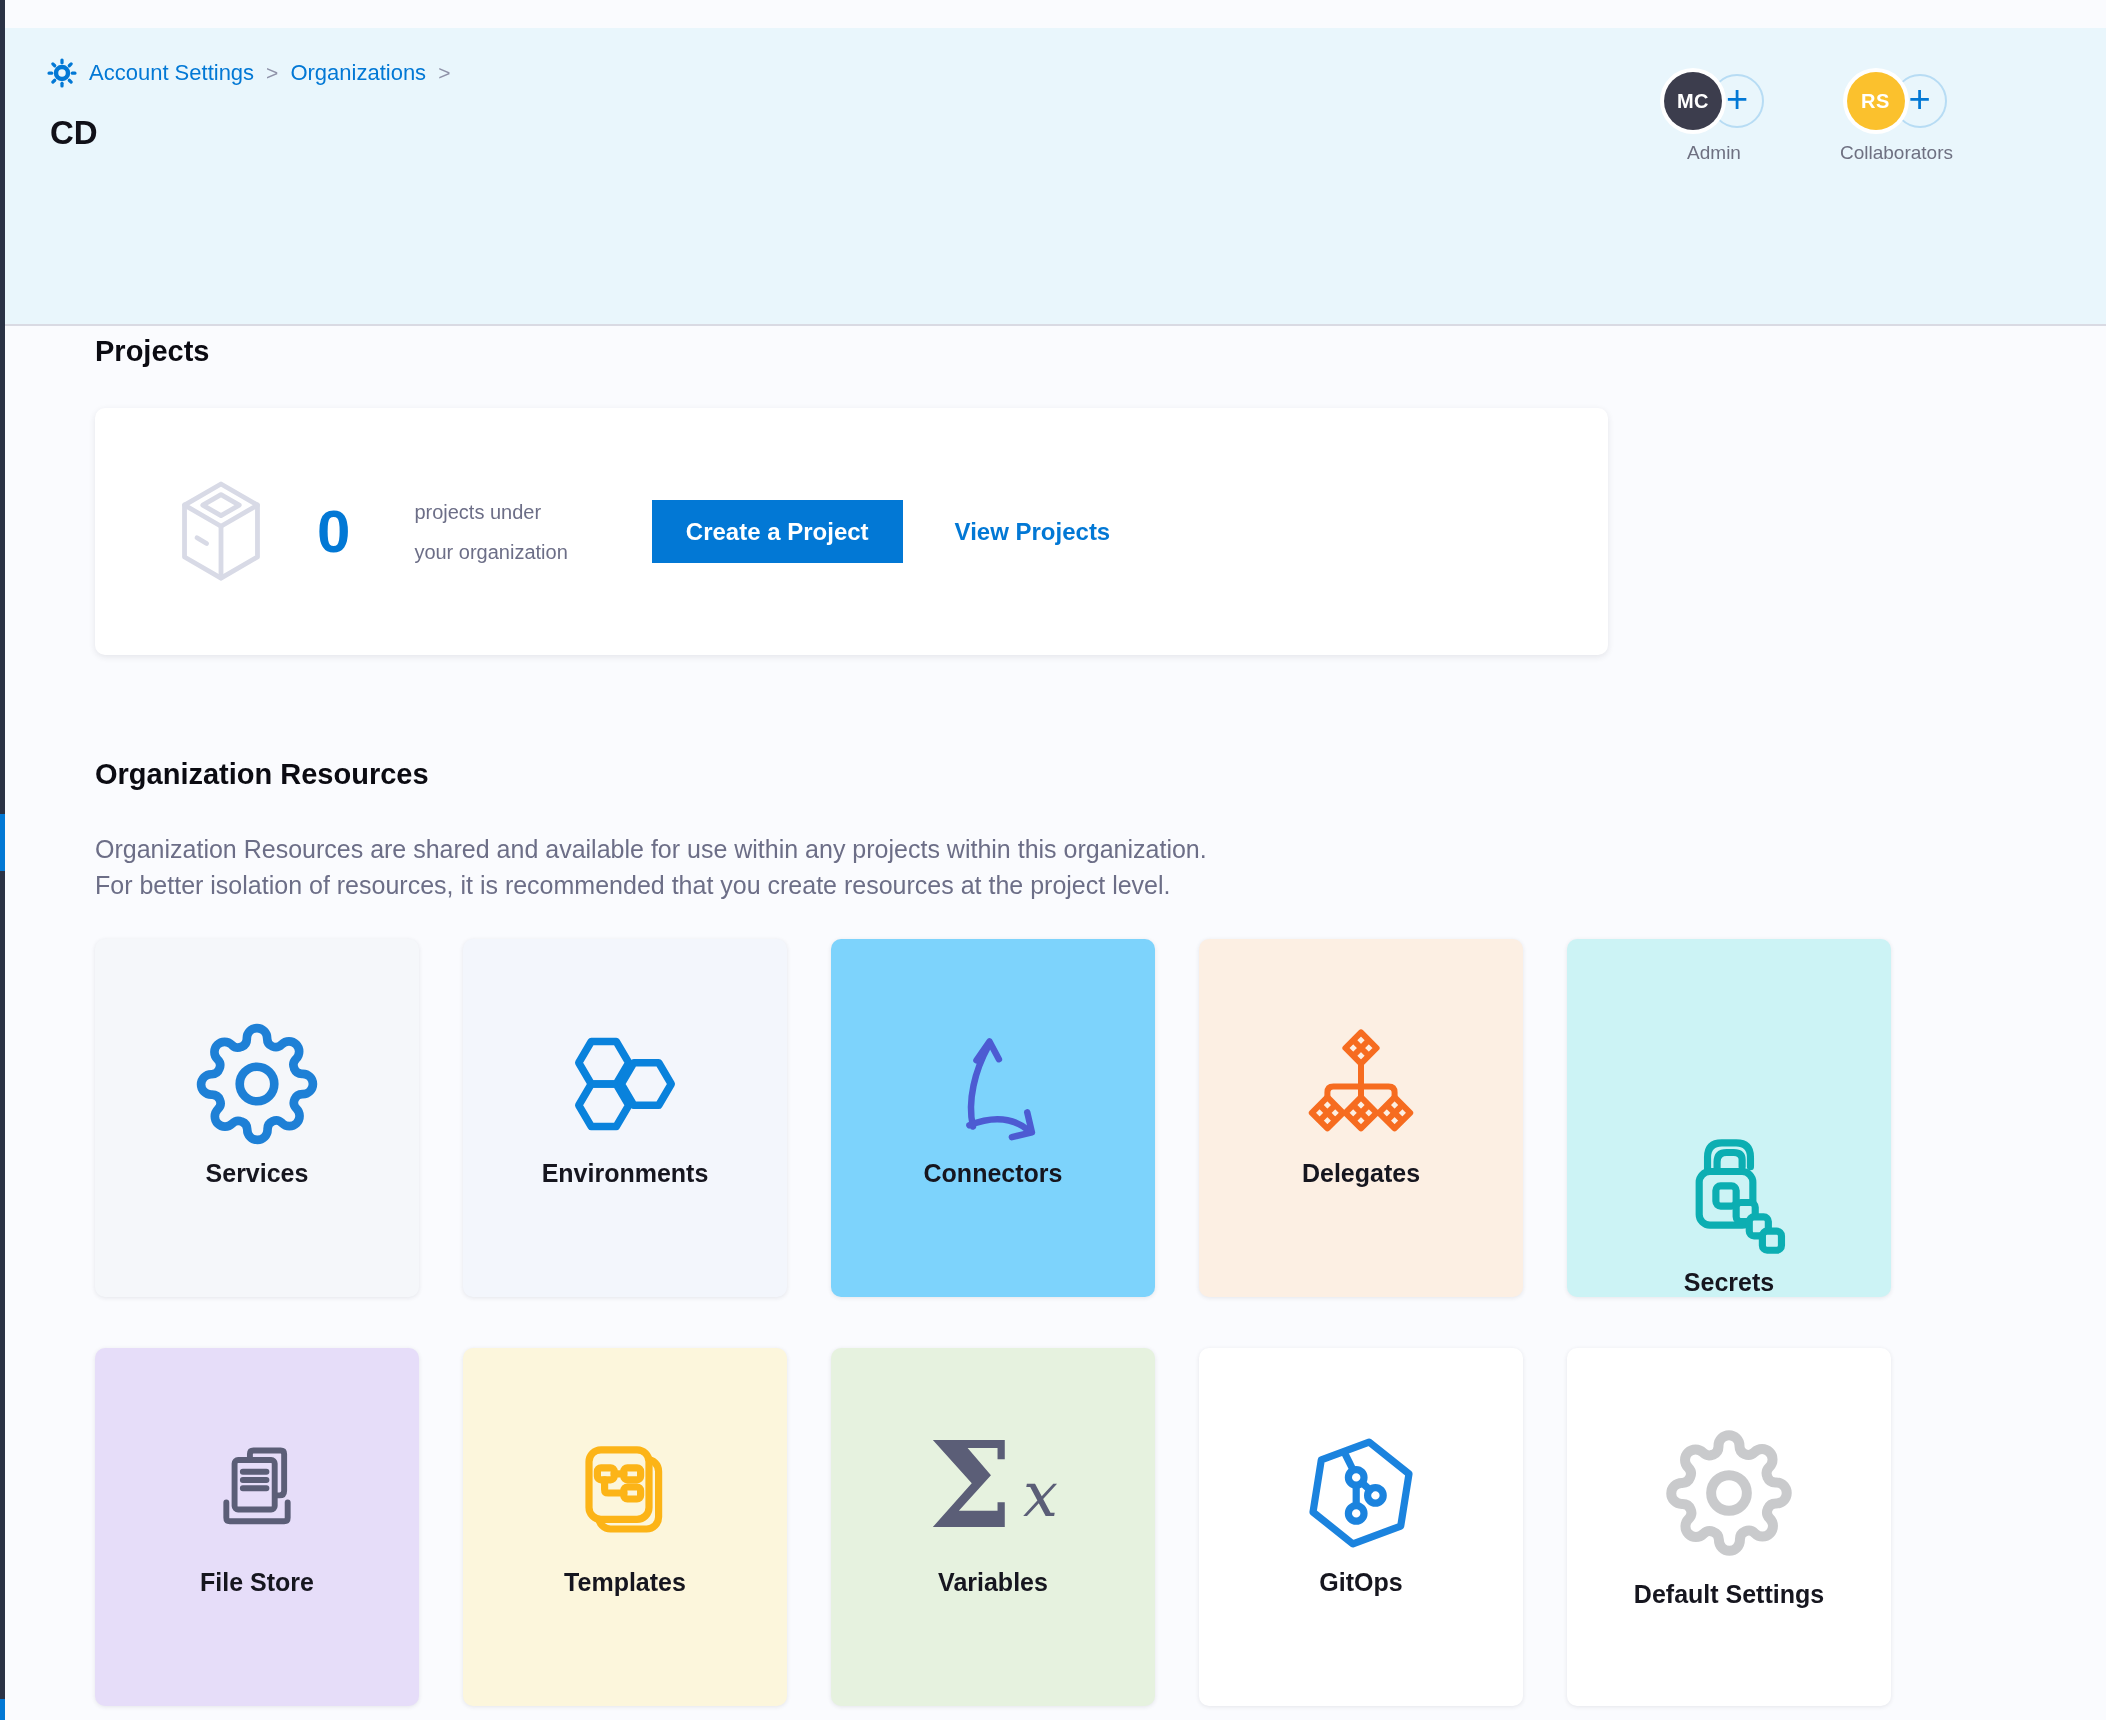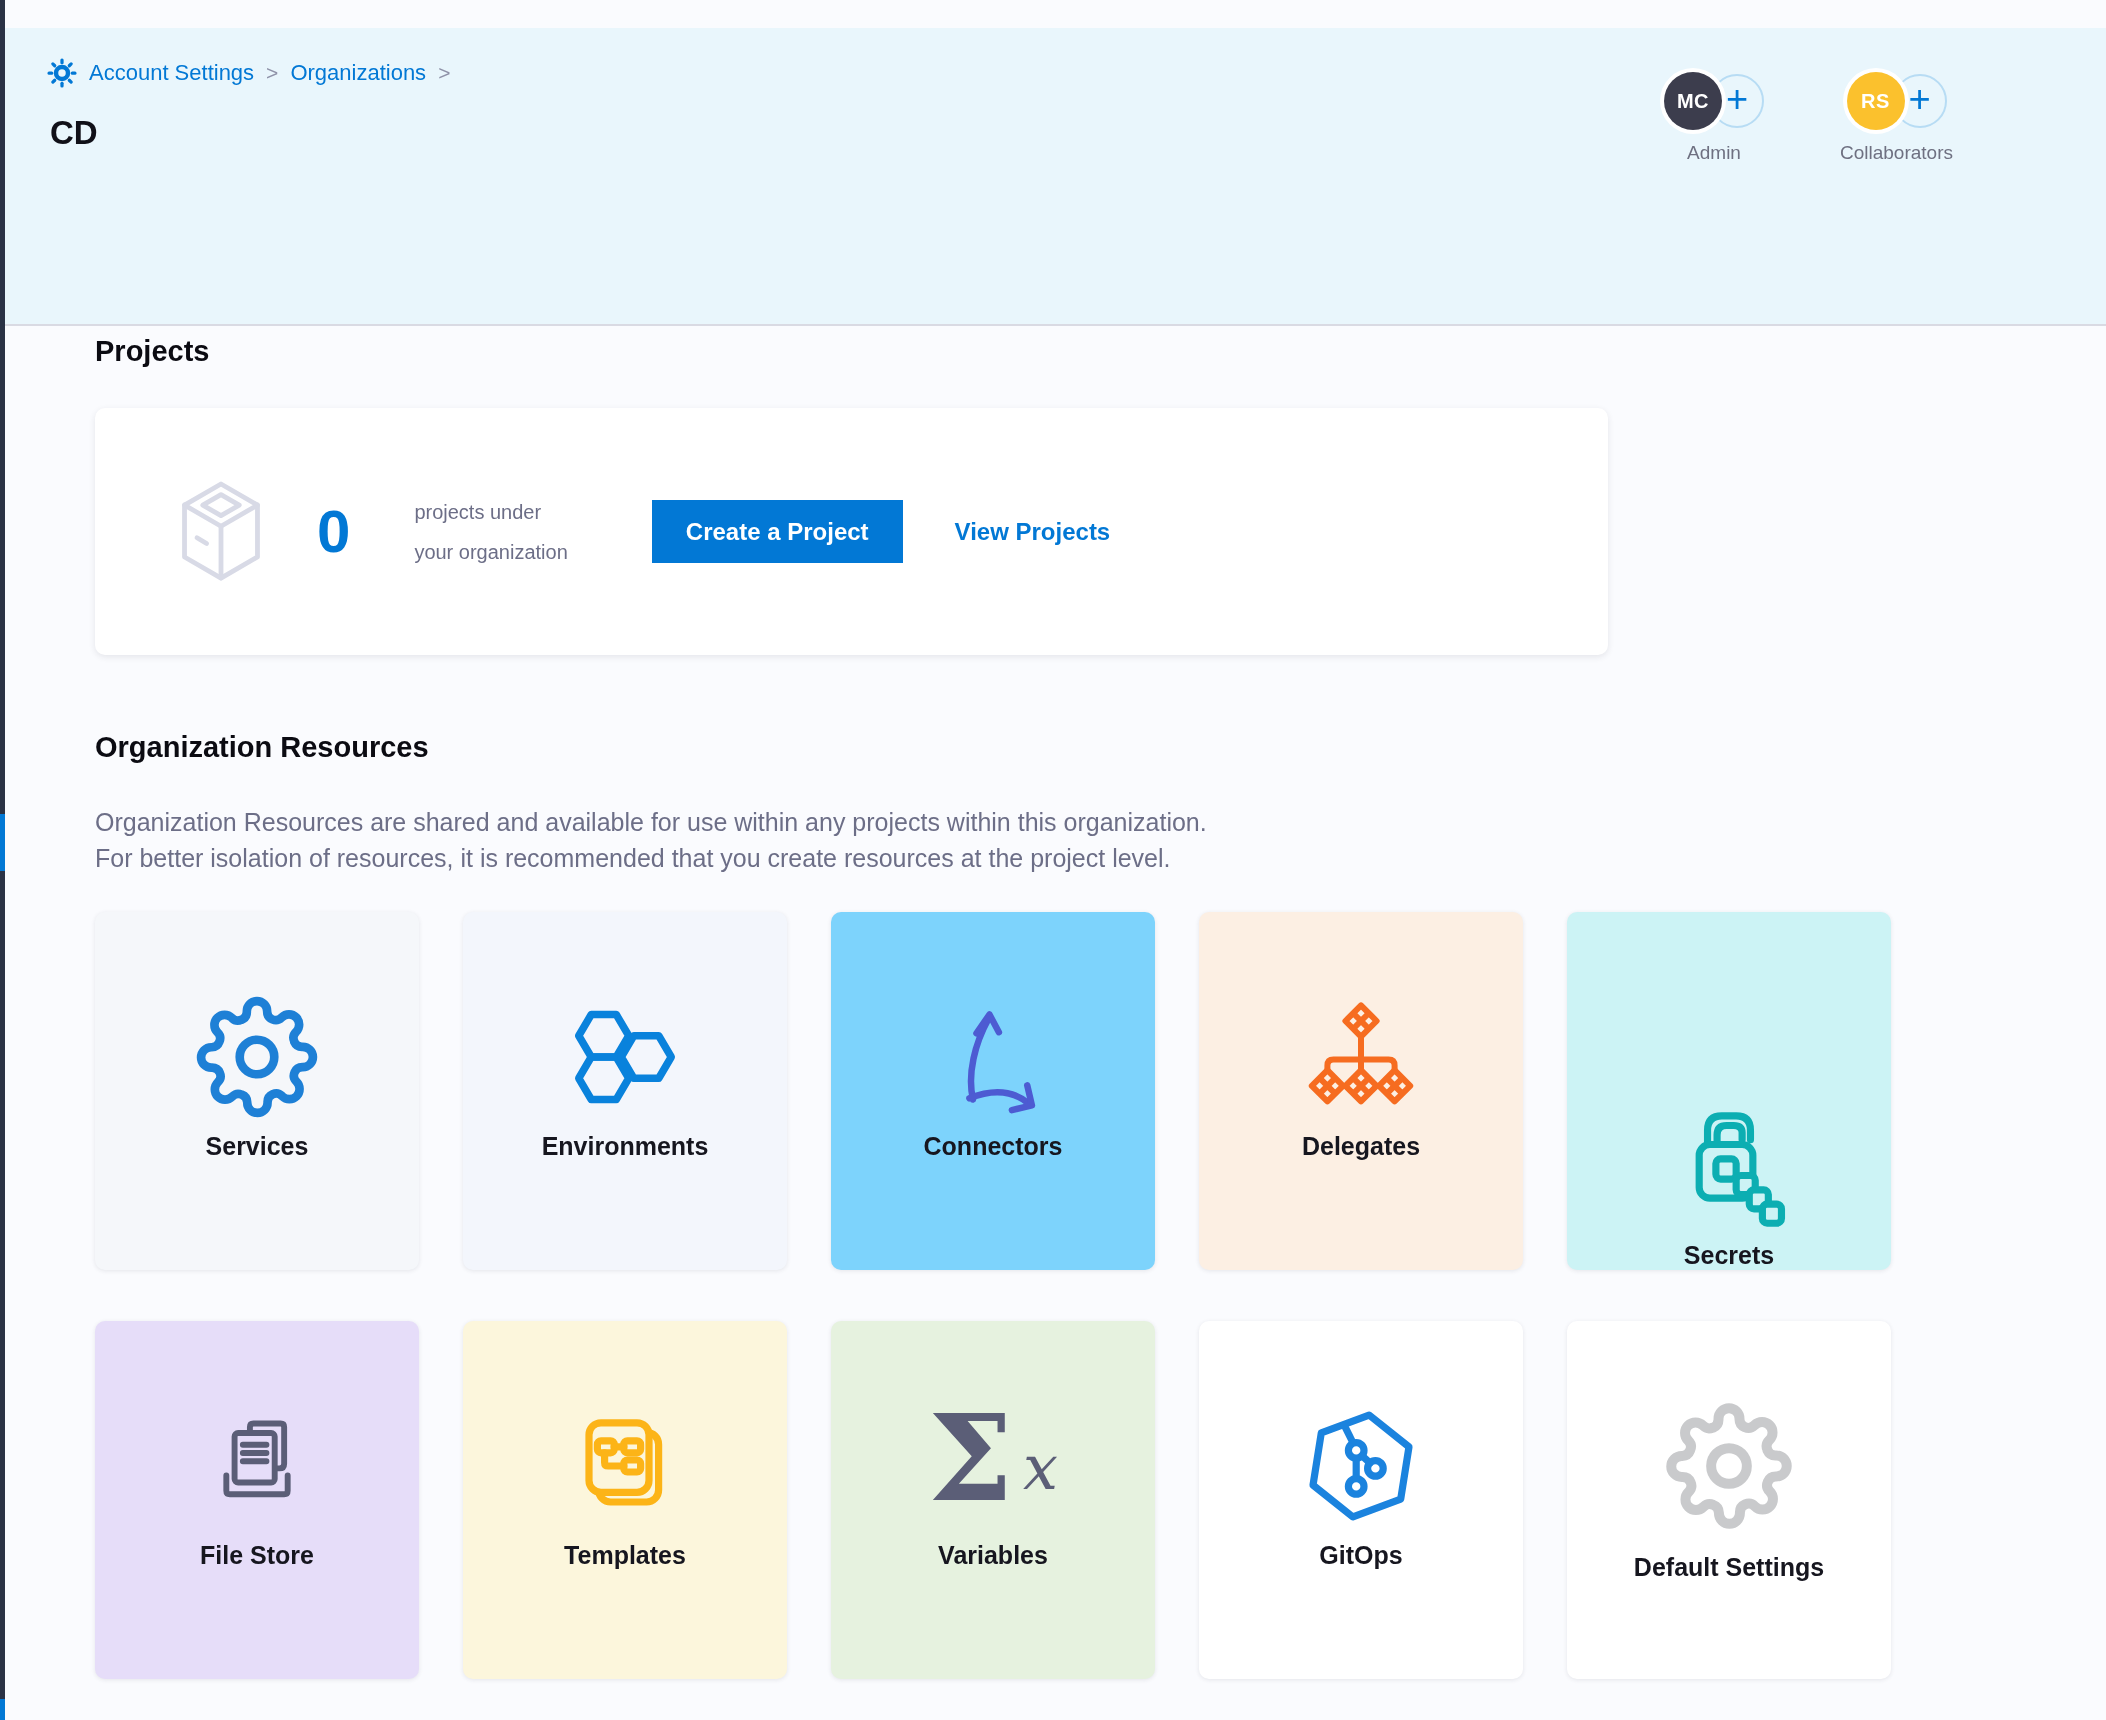--- a/index.html
+++ b/index.html
@@ -29,21 +29,21 @@
           position:relative;z-index:2;cursor:pointer;letter-spacing:.5px;}
   .plus-btn{width:54px;height:54px;border-radius:50%;border:2px solid #b7dcf4;color:#0278d5;
             font-size:38px;font-weight:400;display:flex;align-items:center;justify-content:center;
             margin-left:-12px;position:relative;z-index:1;cursor:pointer;line-height:1;padding-bottom:4px;box-sizing:border-box;}
   .member-label{margin-top:12px;font-size:19px;color:#6e7081;white-space:nowrap;}
 
   
   main{position:absolute;left:95px;top:231px;width:1796px;}
   .section-heading{font-size:29px;font-weight:700;color:#0b0b12;margin:0;}
   #projects-heading{margin-top:104px;}
-  #org-heading{margin-top:76px;}
+  #org-heading{margin-top:103px;}
 
   .projects-card{margin-top:40px;width:1513px;height:247px;background:#ffffff;border-radius:10px;
                  box-shadow:0 2px 6px rgba(40,41,61,.10);display:flex;align-items:center;}
   .cube-wrap{margin-left:78px;display:flex;align-items:center;}
   .count{margin-left:48px;font-size:60px;font-weight:700;color:#0278d5;}
   .caption{margin-left:64px;font-size:20px;line-height:40px;color:#6c6e87;}
   .create-btn{margin-left:84px;height:63px;padding:0 34px;background:#0278d5;color:#fff;border:none;
               border-radius:0;font-size:24px;font-weight:700;font-family:inherit;cursor:pointer;}
   .view-link{margin-left:52px;font-size:24px;font-weight:700;color:#0278d5;cursor:pointer;}
 

